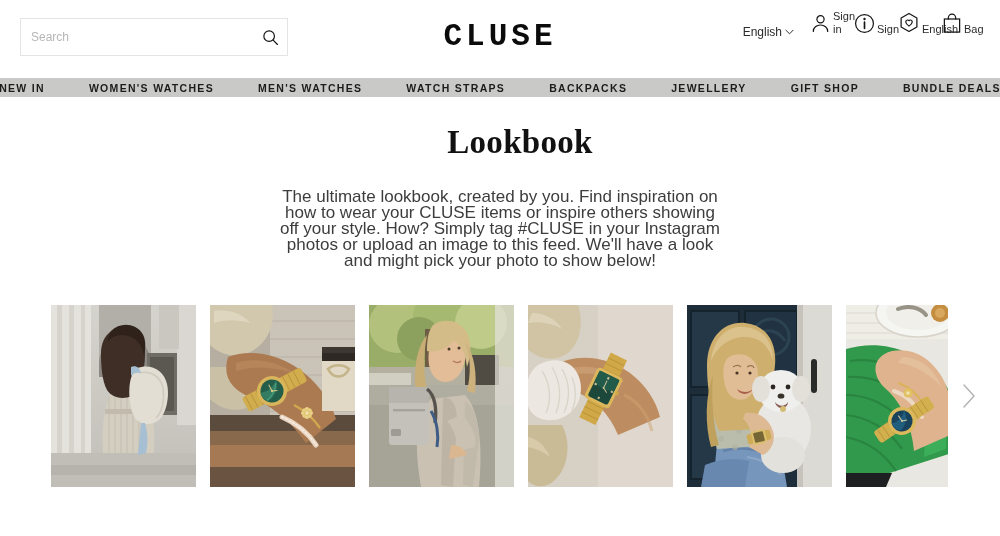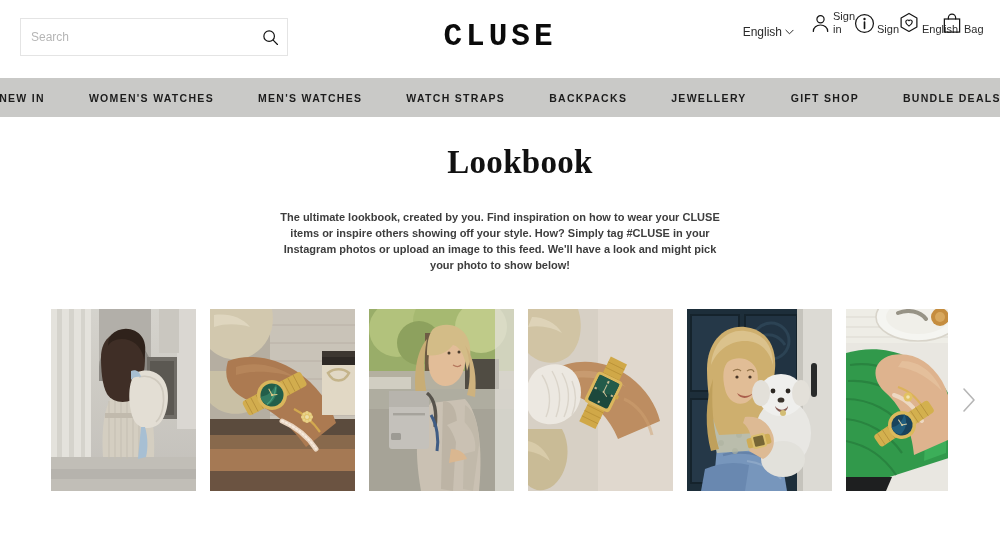--- a/index.html
+++ b/index.html
@@ -80,21 +80,21 @@
     flex-direction: row;
     align-items: flex-end;
     gap: 2px;
     cursor: pointer;
   }
   .util .ico { height: 26px; display: flex; align-items: center; justify-content: center; }
   .util .lbl { font-size: 11px; color: #2b2b2b; line-height: 13px; }
 
   
   .nav {
-    height: 39px;
+    height: 19px;
     background: #c9c9c7;
     display: flex;
     align-items: center;
     justify-content: center;
     gap: 0;
   }
   .nav-item {
     font-size: 10.5px;
     font-weight: 700;
     letter-spacing: 1.3px;
@@ -113,24 +113,23 @@
     font-weight: 700;
     font-size: 33px;
     color: #111;
     letter-spacing: 0.3px;
     padding-left: 40px;
   }
   .intro {
     width: 440px;
     margin: 28px auto 0;
     text-align: center;
-    font-size: 11px;
+    font-size: 17px;
     line-height: 16px;
     color: #3d3d3d;
-    font-weight: bold;
   }
 
   
   .gallery-wrap {
     position: relative;
     margin-top: 36px;
     height: 182px;
   }
   .gallery {
     position: absolute;

